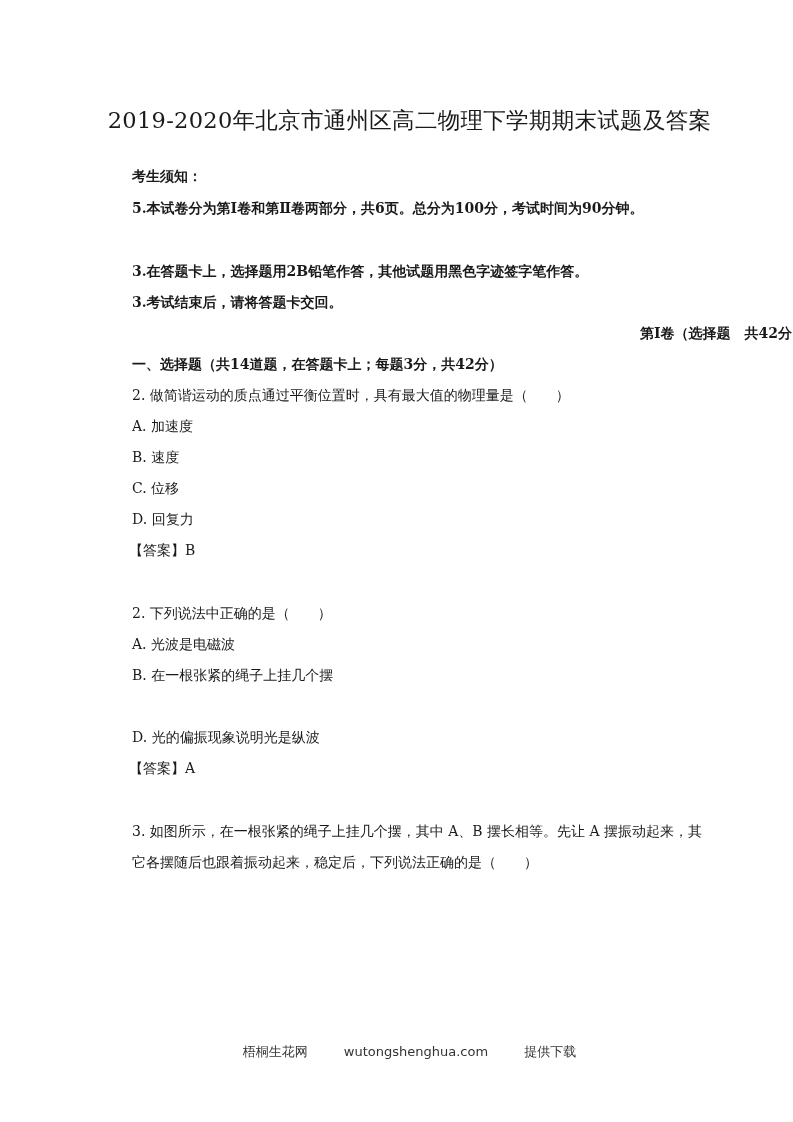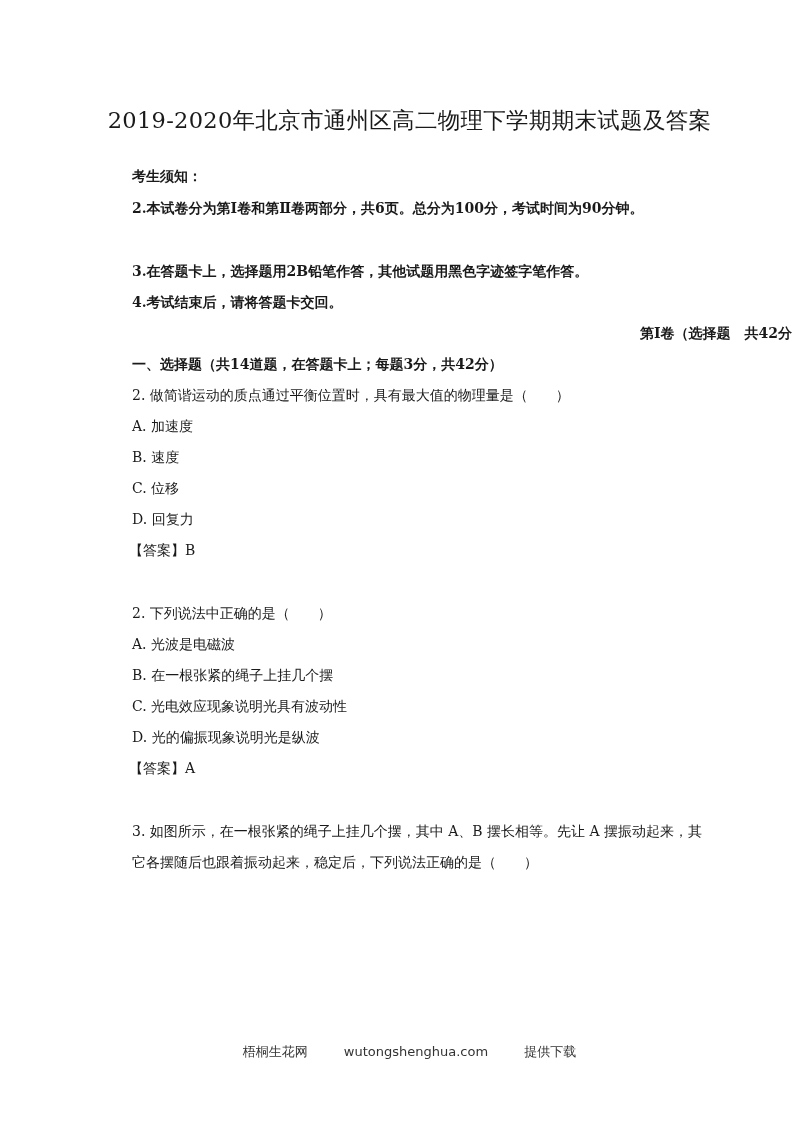--- a/index.html
+++ b/index.html
@@ -13,38 +13,37 @@
   .footer span { display: inline-block; margin: 0 16px; }
   .ans { left: 116px; }
 </style>
 </head>
 <body>
 
 <div class="page">
   <div class="title">2019-2020年北京市通州区高二物理下学期期末试题及答案</div>
 
   <div class="line bold" style="top:165px">考生须知：</div>
-  <div class="line bold" style="top:197px">2.本试卷分为第Ⅰ卷和第Ⅱ卷两部分，共6页。总分为100分，考试时间为90分钟。</div>
+  <div class="line bold" style="top:197px">5.本试卷分为第Ⅰ卷和第Ⅱ卷两部分，共6页。总分为100分，考试时间为90分钟。</div>
   <div class="line bold" style="top:260px">3.在答题卡上，选择题用2B铅笔作答，其他试题用黑色字迹签字笔作答。</div>
-  <div class="line bold" style="top:291px">4.考试结束后，请将答题卡交回。</div>
+  <div class="line bold" style="top:291px">3.考试结束后，请将答题卡交回。</div>
 
   <div class="line bold center" style="top:322px">第Ⅰ卷（选择题　共42分）</div>
   <div class="line bold" style="top:353px">一、选择题（共14道题，在答题卡上；每题3分，共42分）</div>
 
   <div class="line" style="top:384px">2.  做简谐运动的质点通过平衡位置时，具有最大值的物理量是（　　）</div>
   <div class="line" style="top:415px">A.  加速度</div>
   <div class="line" style="top:446px">B.  速度</div>
   <div class="line" style="top:477px">C.  位移</div>
   <div class="line" style="top:508px">D.  回复力</div>
   <div class="line ans" style="top:539px">【答案】B</div>
 
   <div class="line" style="top:602px">2.  下列说法中正确的是（　　）</div>
   <div class="line" style="top:633px">A.  光波是电磁波</div>
   <div class="line" style="top:664px">B.  在一根张紧的绳子上挂几个摆</div>
-  <div class="line" style="top:695px">C.  光电效应现象说明光具有波动性</div>
   <div class="line" style="top:726px">D.  光的偏振现象说明光是纵波</div>
   <div class="line ans" style="top:757px">【答案】A</div>
 
   <div class="line" style="top:820px">3.  如图所示，在一根张紧的绳子上挂几个摆，其中 A、B 摆长相等。先让 A 摆振动起来，其</div>
   <div class="line" style="top:851px">它各摆随后也跟着振动起来，稳定后，下列说法正确的是（　　）</div>
 
   <div class="footer">
     <span>梧桐生花网</span>
     <span>wutongshenghua.com</span>
     <span>提供下载</span>

